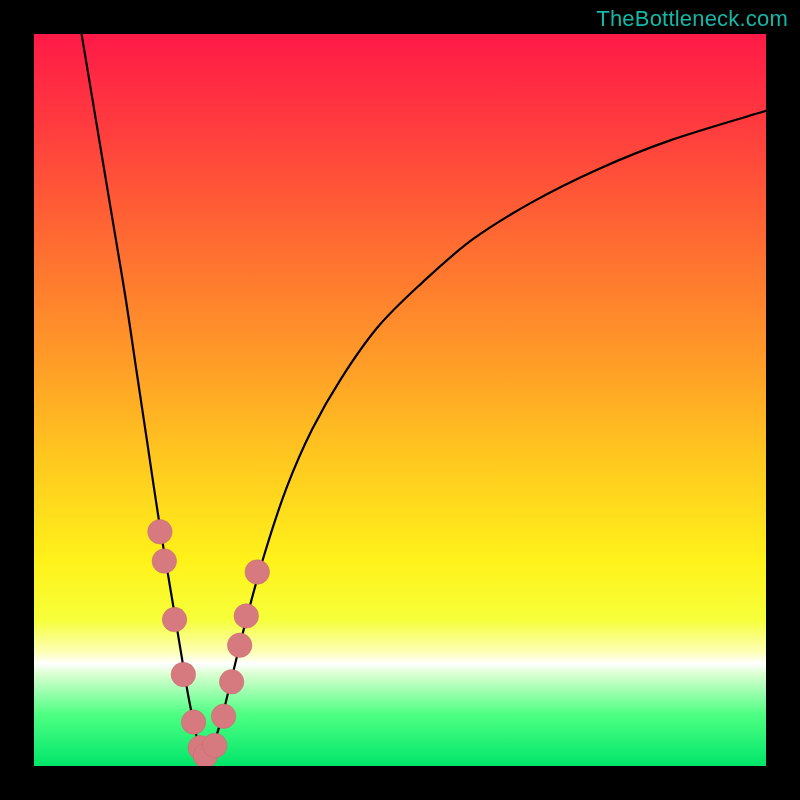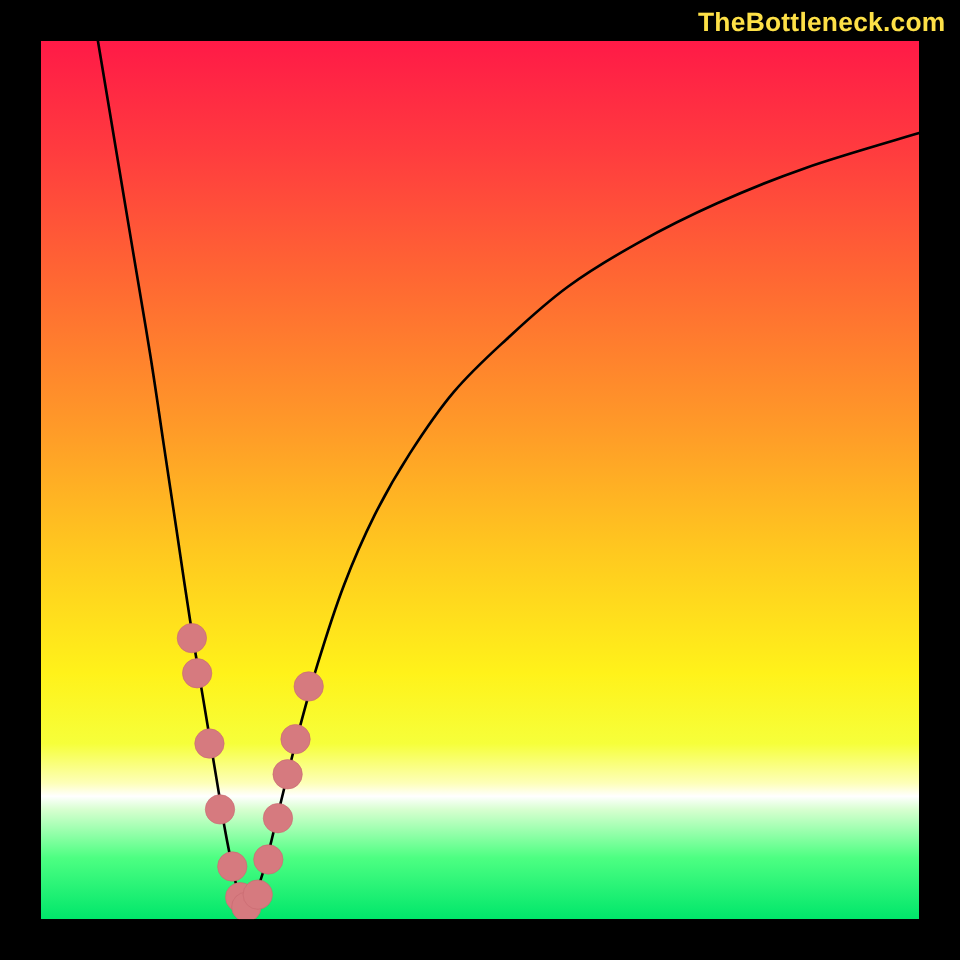--- a/index.html
+++ b/index.html
@@ -25,23 +25,23 @@
     overflow: hidden;
   }
   .gradient {
     position: absolute;
     inset: 0;
   }
   .watermark {
     position: absolute;
     top: 6px;
     right: 12px;
-    color: #fde047;
+    color: #14b8a6;
     font-size: 22px;
-    font-weight: 700;
+    font-weight: 400;
     letter-spacing: 0.2px;
     user-select: none;
   }
   svg.curves {
     position: absolute;
     inset: 0;
   }
 </style>
 </head>
 <body>

